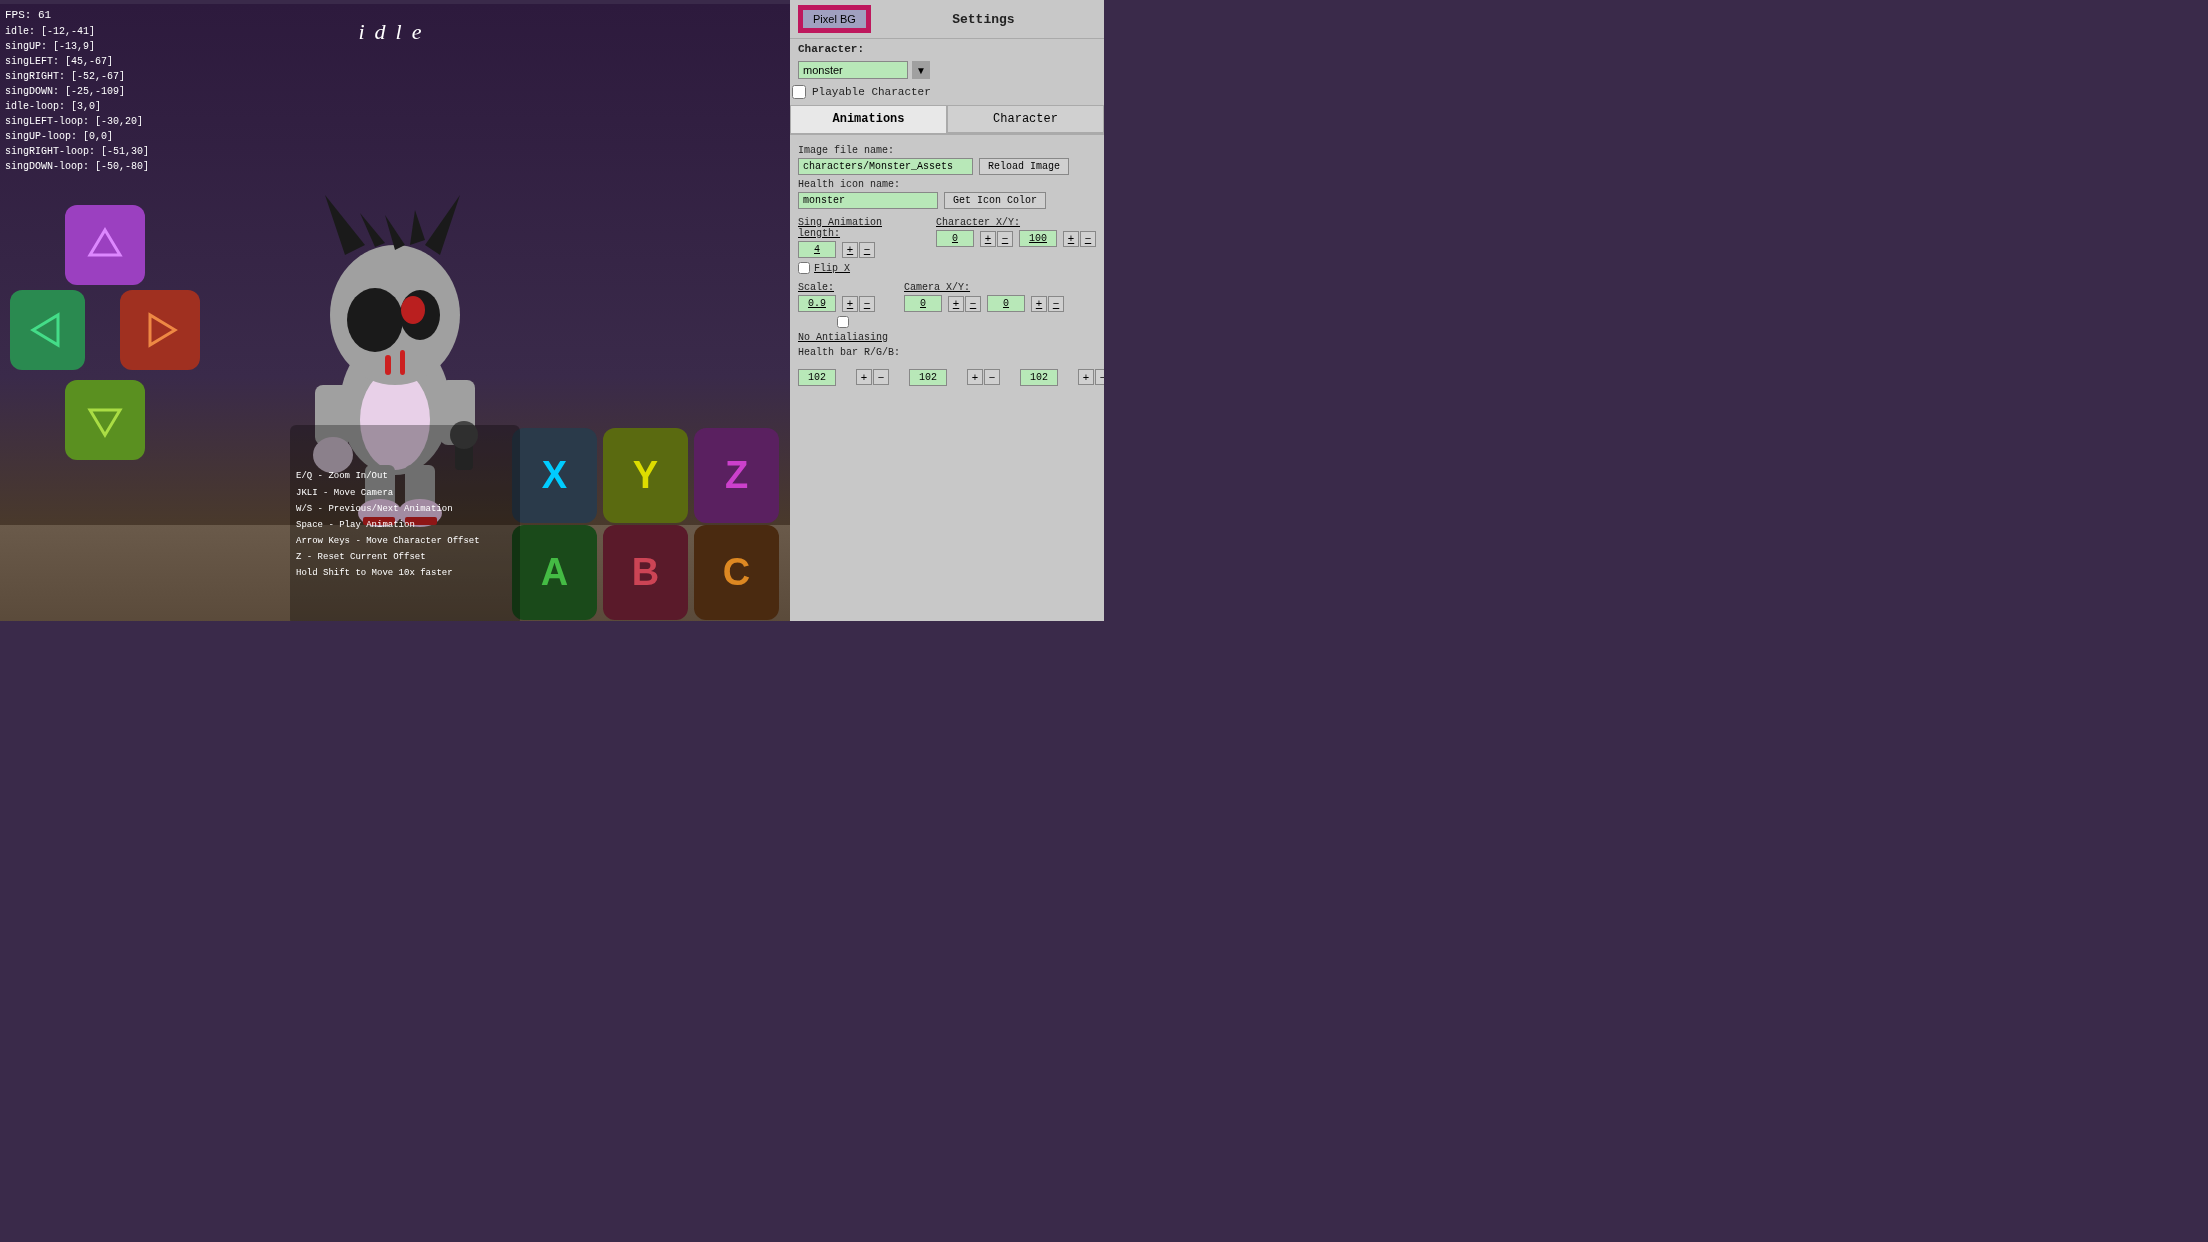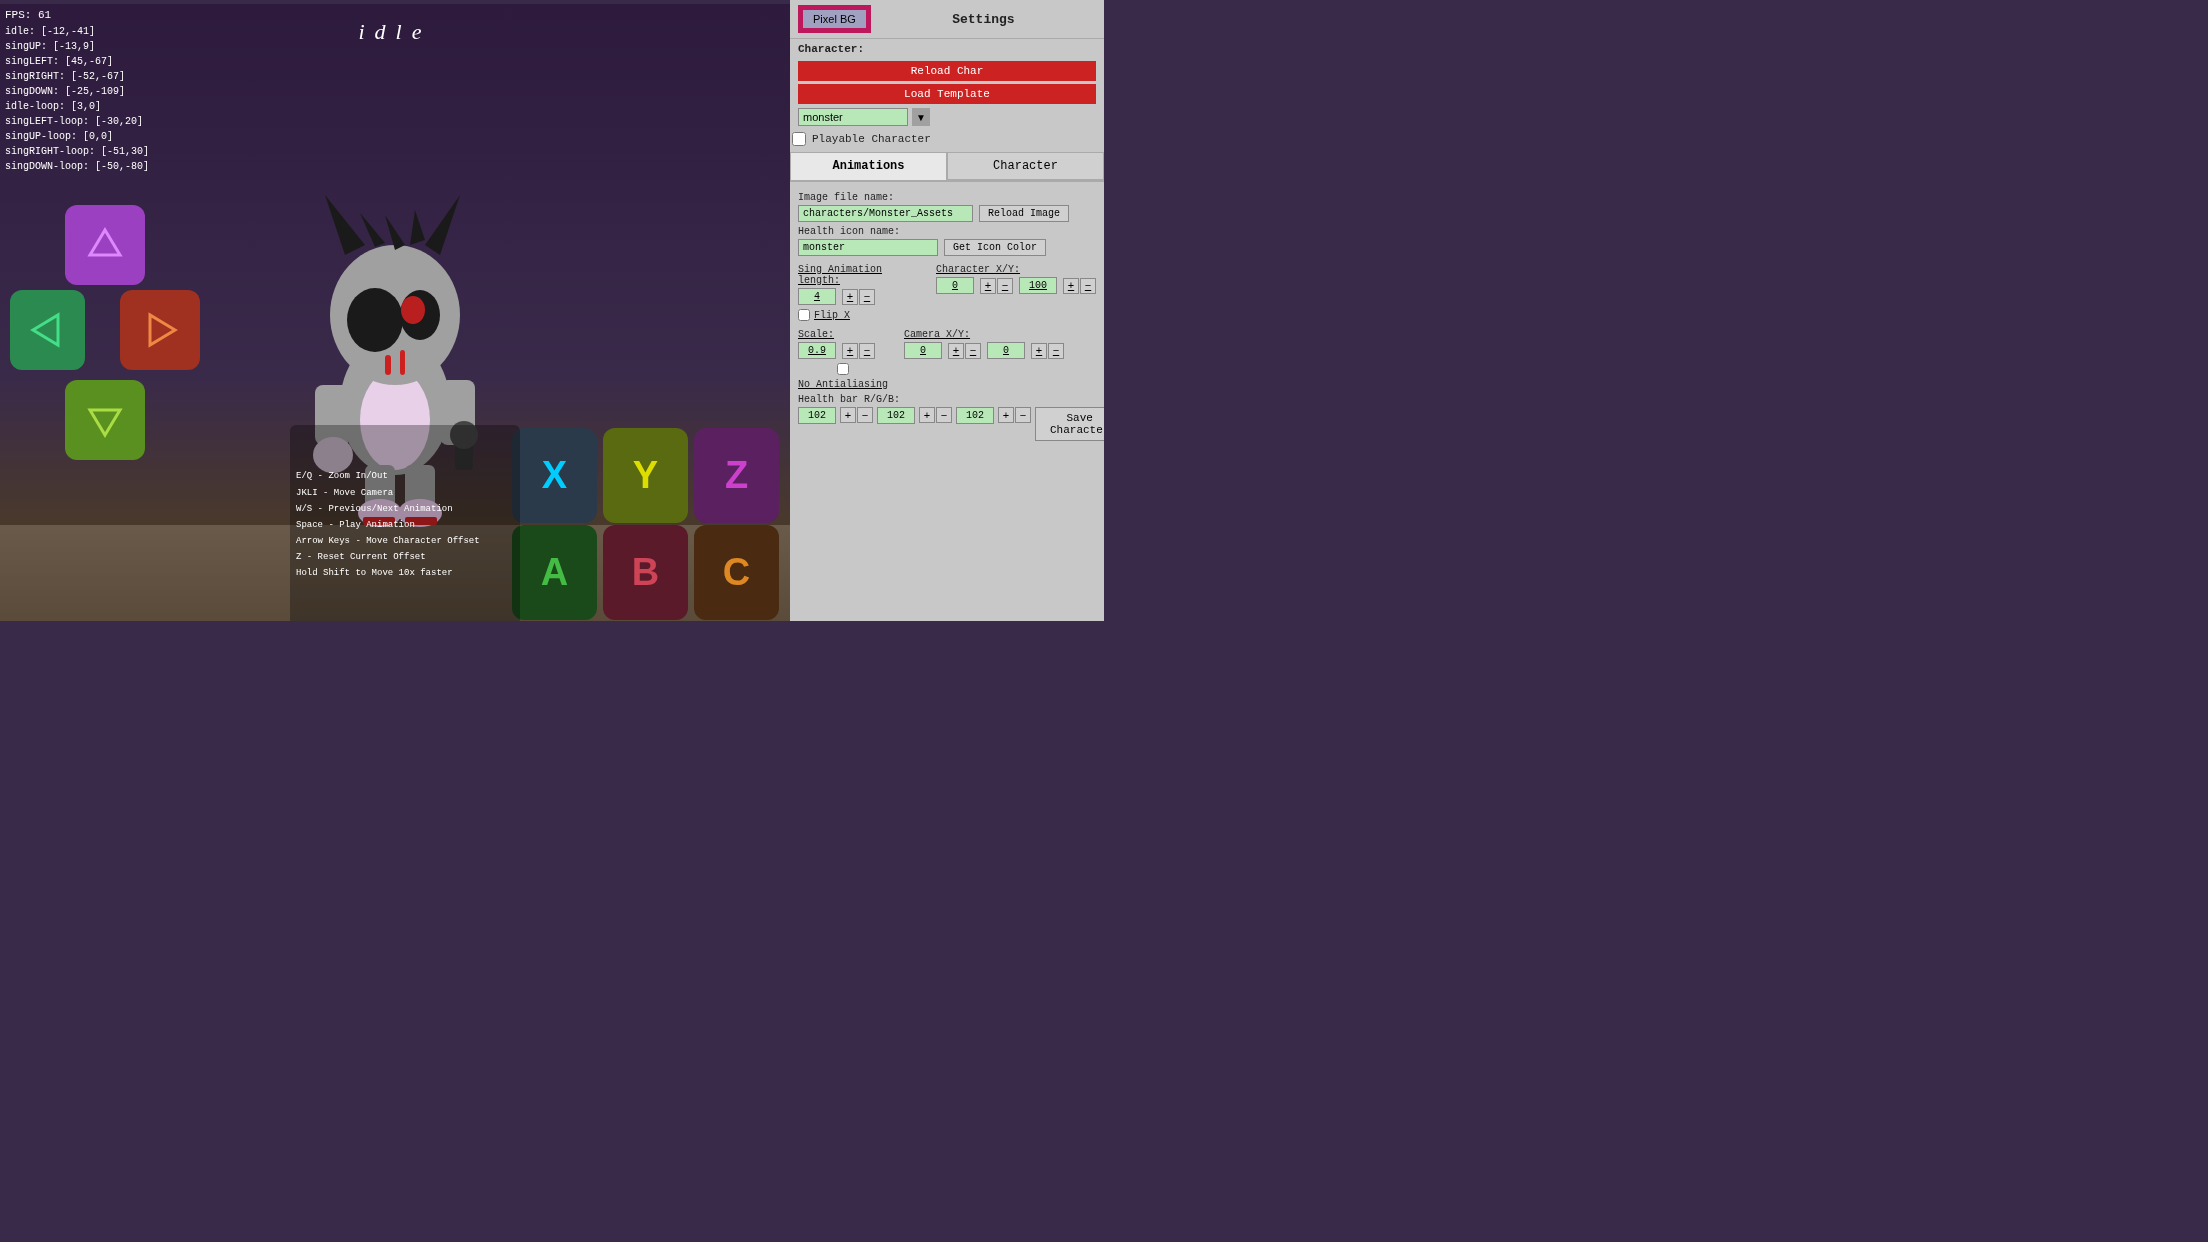--- a/index.html
+++ b/index.html
@@ -317,22 +317,22 @@
       padding: 4px 14px;
       font-size: 11px;
       cursor: pointer;
       font-family: 'Courier New', monospace;
       margin-top: 6px;
     }
 
     
     .health-row {
       display: flex;
-      align-items: flex-start;
-      gap: 4px;
+      align-items: center;
+      gap: 20px;
     }
   </style>
 </head>
 <body>
 
 <div id="game-area">
   <div id="floor"></div>
 
   <div id="fps-display">FPS: 61</div>
 
@@ -460,24 +460,20 @@
 
   <div id="top-bar">
     <button id="pixel-bg-btn">Pixel BG</button>
     <div id="settings-title">Settings</div>
   </div>
 
   <div id="char-row">
     <span id="char-label">Character:</span>
   </div>
 
-  <div id="action-btns">
-    <button class="reload-btn">Reload Char</button>
-    <button class="reload-btn">Load Template</button>
-  </div>
 
   <div id="char-dropdown-row">
     <input id="char-select" type="text" value="monster" style="">
     <button id="char-arrow">▼</button>
   </div>
 
   <div id="playable-row">
     <input type="checkbox" id="playable-check" style="">
     <label id="playable-label">Playable Character</label>
   </div>

